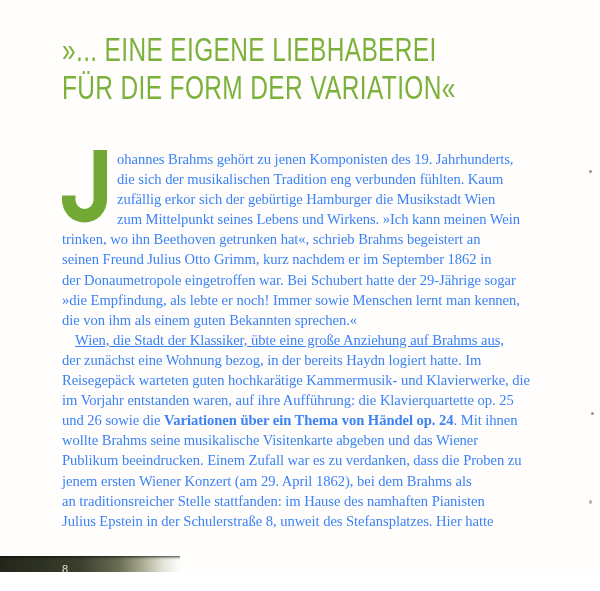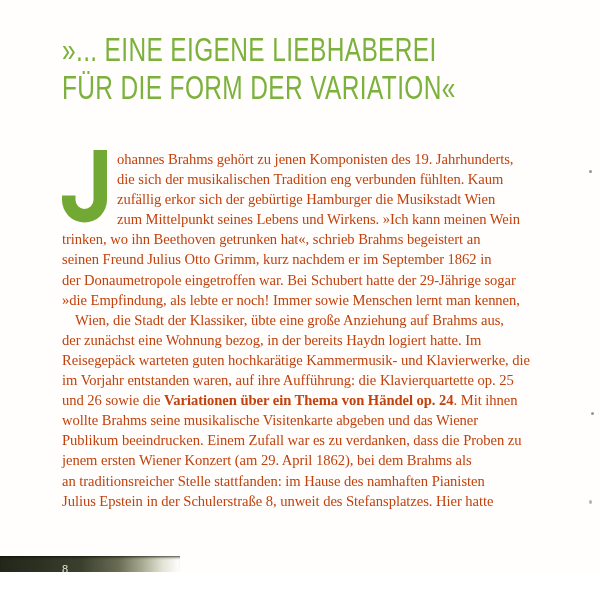--- a/index.html
+++ b/index.html
@@ -31,25 +31,25 @@
     width:45px;height:74px;
   }
   
   .bodytext{
     position:absolute;
     left:62px;top:149px;
     width:505px;
     font-size:14.6px;
     line-height:20.1px;
     letter-spacing:-0.05px;
-    color:#c2410c;
+    color:#3b82f6;
   }
   .bodytext .line{white-space:nowrap;height:20.1px;}
   .bodytext .line.indent-dropcap{padding-left:55px;}
-  .bodytext .line.indent-para{padding-left:13px;}
+  .bodytext .line.indent-para{padding-left:13px;text-decoration:underline;}
   .bodytext .bold{font-weight:bold;}
   
   .page-bar{
     position:absolute;
     left:0;top:556px;
     width:180px;height:30px;
     background:linear-gradient(90deg,
       #23261a 0%, #2d3122 22%, #3b402e 45%,
       #6a6d54 66%, #a8aa90 79%, #e2e2d4 90%, #ffffff 100%);
     box-shadow:inset 0 3px 3px -2px rgba(10,12,5,0.85);
@@ -90,20 +90,21 @@
 
   <div class="bodytext">
       <div class="line indent-dropcap">ohannes Brahms gehört zu jenen Komponisten des 19. Jahrhunderts,</div>
       <div class="line indent-dropcap">die sich der musikalischen Tradition eng verbunden fühlten. Kaum</div>
       <div class="line indent-dropcap">zufällig erkor sich der gebürtige Hamburger die Musikstadt Wien</div>
       <div class="line indent-dropcap">zum Mittelpunkt seines Lebens und Wirkens. »Ich kann meinen Wein</div>
       <div class="line">trinken, wo ihn Beethoven getrunken hat«, schrieb Brahms begeistert an</div>
       <div class="line">seinen Freund Julius Otto Grimm, kurz nachdem er im September 1862 in</div>
       <div class="line">der Donaumetropole eingetroffen war. Bei Schubert hatte der 29-Jährige sogar</div>
       <div class="line">»die Empfindung, als lebte er noch! Immer sowie Menschen lernt man kennen,</div>
+      <div class="line">die von ihm als einem guten Bekannten sprechen.«</div>
       <div class="line indent-para">Wien, die Stadt der Klassiker, übte eine große Anziehung auf Brahms aus,</div>
       <div class="line">der zunächst eine Wohnung bezog, in der bereits Haydn logiert hatte. Im</div>
       <div class="line">Reisegepäck warteten guten hochkarätige Kammermusik- und Klavierwerke, die</div>
       <div class="line">im Vorjahr entstanden waren, auf ihre Aufführung: die Klavierquartette op. 25</div>
       <div class="line"><span>und 26 sowie die </span><span class="bold">Variationen über ein Thema von Händel op. 24</span><span>. Mit ihnen</span></div>
       <div class="line">wollte Brahms seine musikalische Visitenkarte abgeben und das Wiener</div>
       <div class="line">Publikum beeindrucken. Einem Zufall war es zu verdanken, dass die Proben zu</div>
       <div class="line">jenem ersten Wiener Konzert (am 29. April 1862), bei dem Brahms als</div>
       <div class="line">an traditionsreicher Stelle stattfanden: im Hause des namhaften Pianisten</div>
       <div class="line">Julius Epstein in der Schulerstraße 8, unweit des Stefansplatzes. Hier hatte</div>

